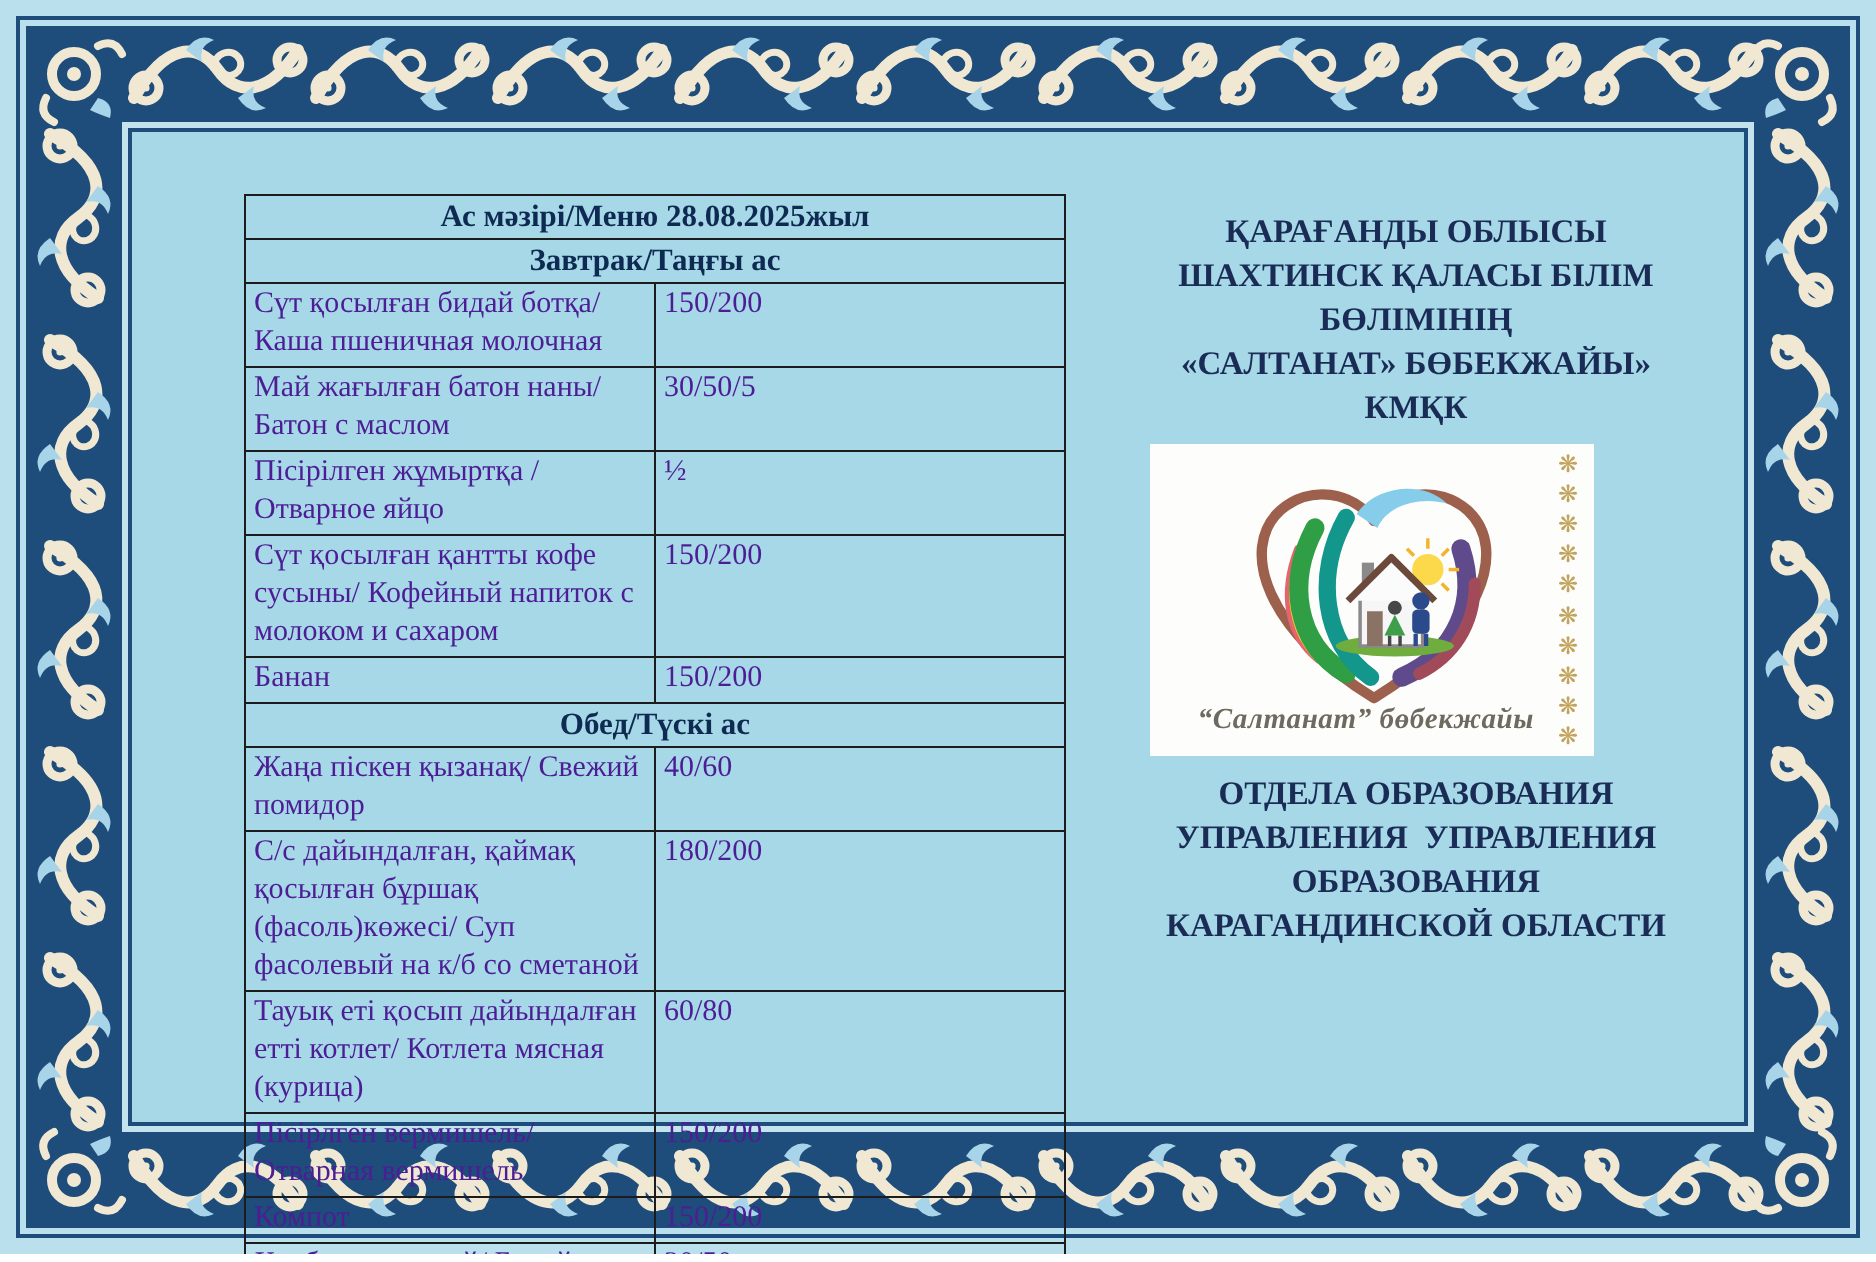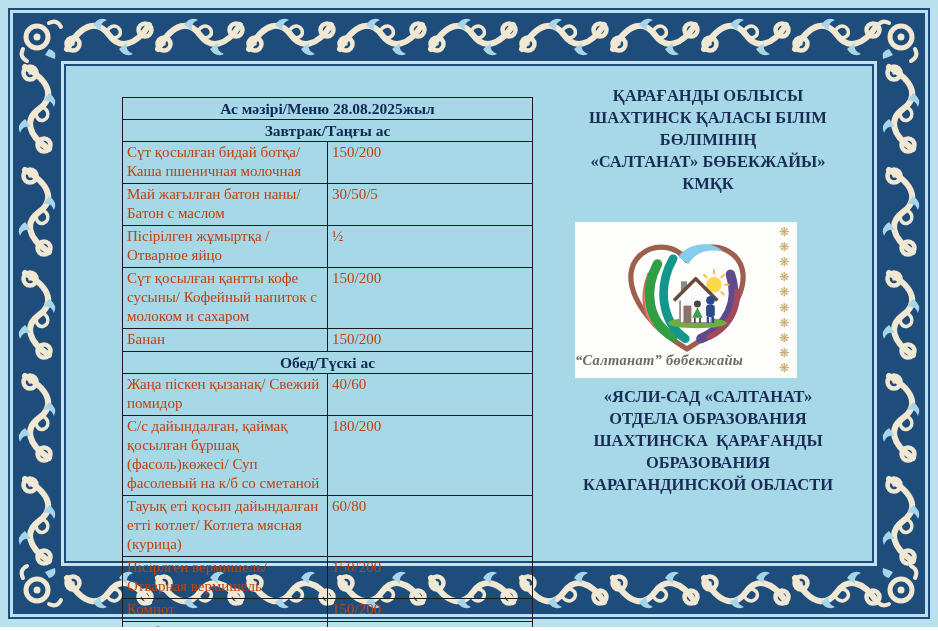--- a/index.html
+++ b/index.html
@@ -18,50 +18,50 @@
   .inner-line{position:absolute;inset:64px;border:2px solid #1e4d7b;background:#a6d8e7;}
   .content{position:absolute;left:66px;top:66px;right:66px;bottom:70px;}
 
   
   .menu-table{
     position:absolute;left:56px;top:31px;width:411px;
     border-collapse:collapse;table-layout:fixed;
   }
   .menu-table td{
     border:1.5px solid #1c1c1c;
-    font-size:15px;line-height:19px;color:#c2410c;
+    font-size:15px;line-height:19px;color:#4c1d95;
     padding:1px 4px 2px 4px;vertical-align:top;
     overflow:hidden;
   }
   .menu-table td.portion{width:62px;margin-top:16px;}
   .menu-table tr.title-row td,
   .menu-table tr.section td{
     text-align:center;font-weight:bold;font-size:15.5px;color:#0f2a52;
     padding:1px 4px;
   }
 
   
   .org-block{
     position:absolute;width:330px;left:477px;
     text-align:center;font-weight:bold;
     font-size:16.5px;line-height:22px;color:#1a2c55;
   }
-  #org-header{top:19px;}
+  #org-header{top:39px;}
   #org-footer{top:320px;}
   .org-line{white-space:pre-wrap;}
 
   
   .logo-box{
     position:absolute;left:509px;top:156px;width:222px;height:156px;
     background:#fdfdfc;
   }
   .logo-box svg{position:absolute;left:22px;top:2px;}
   .logo-caption{
     position:absolute;left:0;right:30px;bottom:9px;
-    text-align:left;font-style:italic;font-weight:bold;
+    text-align:right;font-style:italic;font-weight:bold;
     font-size:14.5px;color:#6e6a60;letter-spacing:.3px;
   }
   .gold-strip{
     position:absolute;right:5px;top:4px;bottom:4px;width:16px;
     display:flex;flex-direction:column;justify-content:space-between;align-items:center;
     font-family:"DejaVu Sans",sans-serif;
     color:#c2a35c;font-size:12px;line-height:12px;
   }
 </style>
 </head>
@@ -265,22 +265,21 @@
           <span>❋</span>
           <span>❋</span>
           <span>❋</span>
           <span>❋</span>
           <span>❋</span>
           <span>❋</span>
         </div>
     </div>
 
     <div class="org-block" id="org-footer">
-        <div class="org-line">«ЯСЛИ-САД «САЛТАНАТ»</div>
         <div class="org-line">ОТДЕЛА ОБРАЗОВАНИЯ</div>
-        <div class="org-line">ШАХТИНСКА  ҚАРАҒАНДЫ</div>
+        <div class="org-line">УПРАВЛЕНИЯ  УПРАВЛЕНИЯ</div>
         <div class="org-line">ОБРАЗОВАНИЯ</div>
         <div class="org-line">КАРАГАНДИНСКОЙ ОБЛАСТИ</div>
       </div>
 
   </div>
 </div>
 <div class="white-strip"></div>
 
 </body></html>

